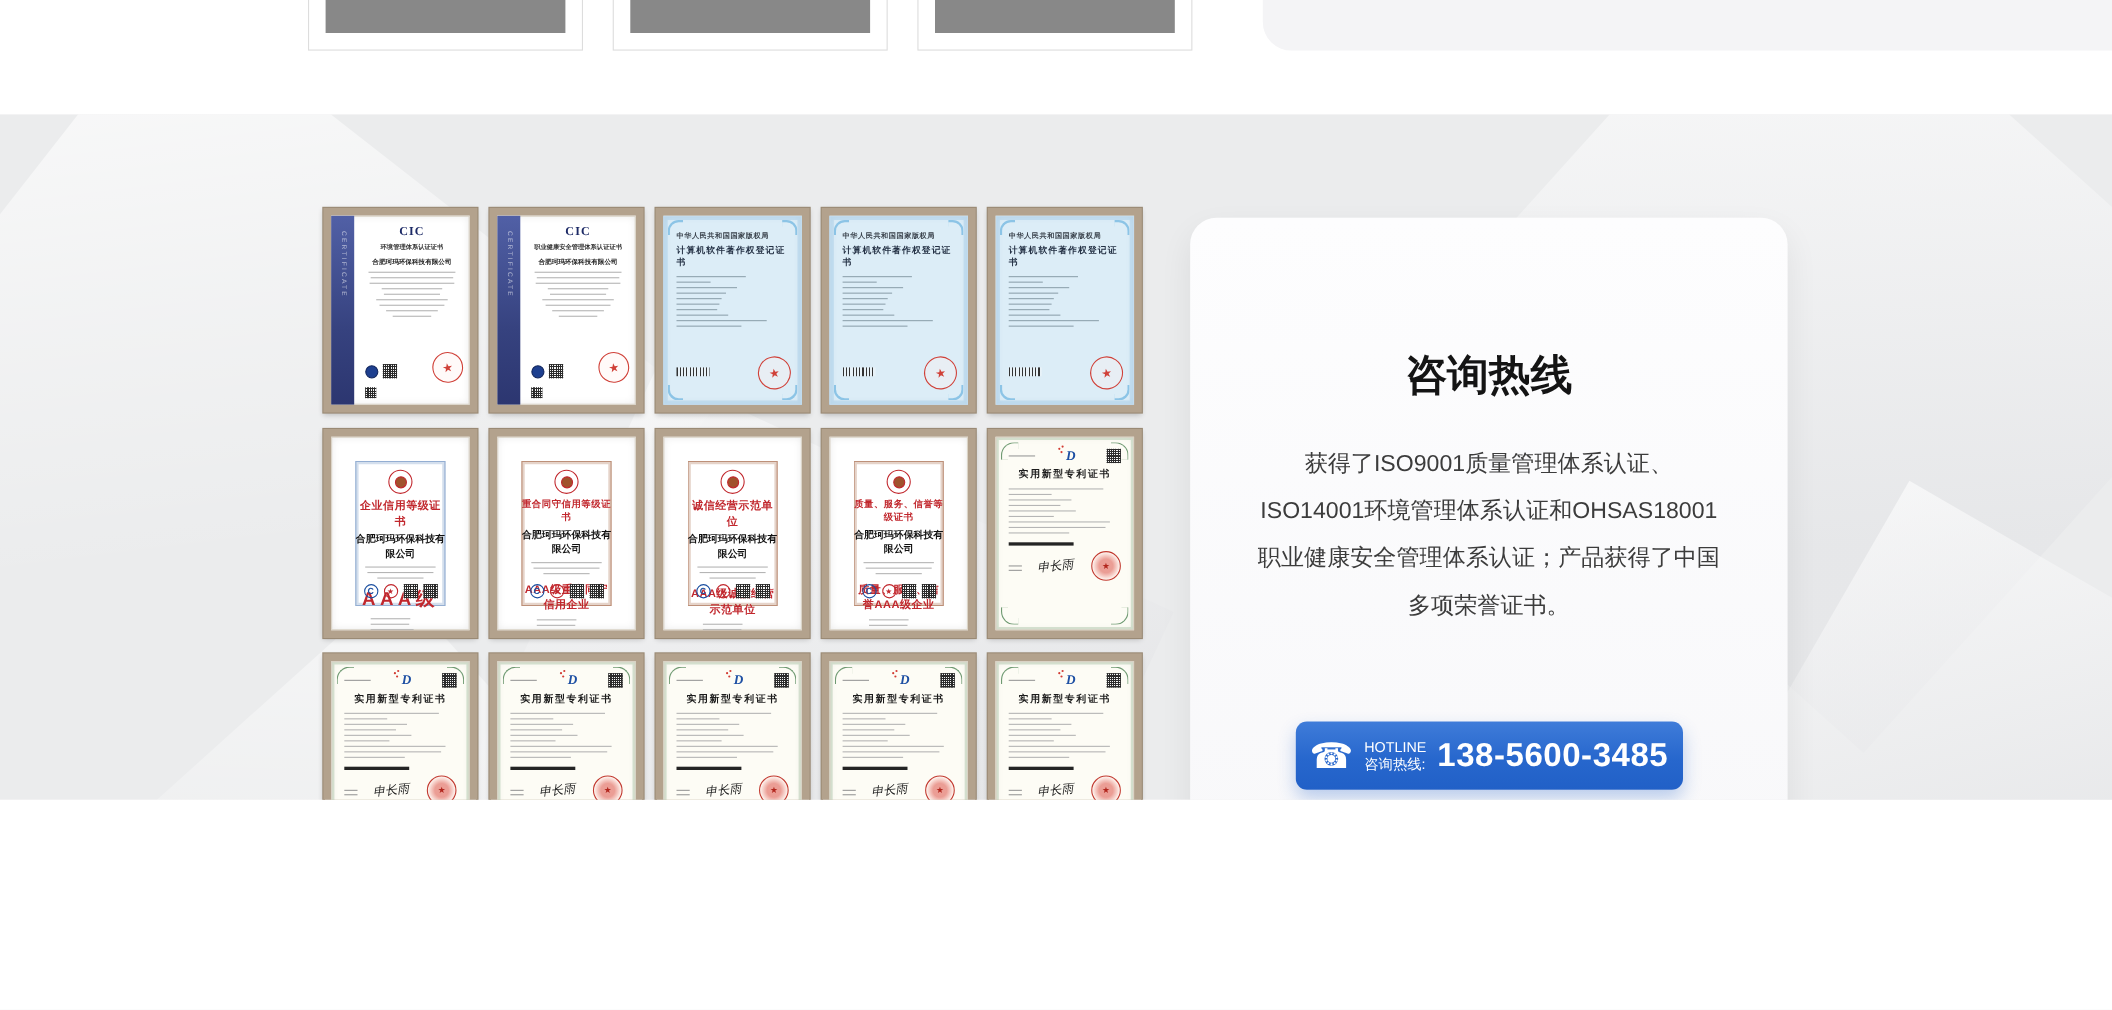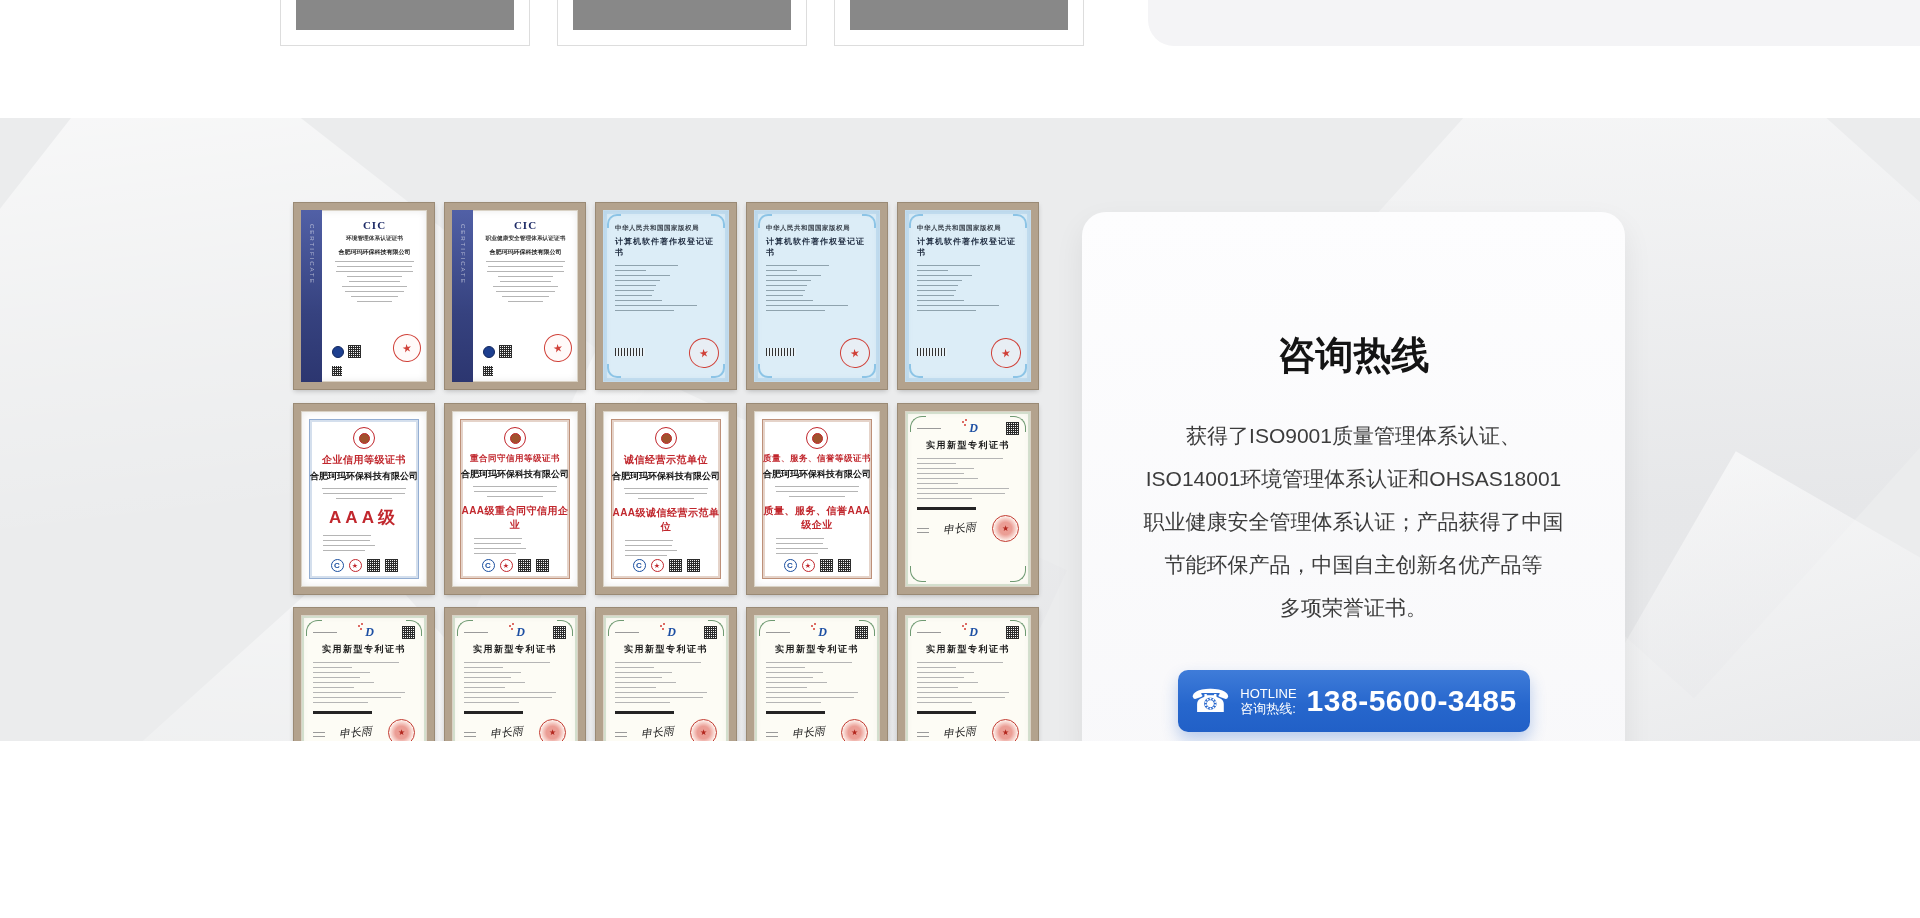--- a/index.html
+++ b/index.html
@@ -26,21 +26,21 @@
   .photo-p2 { background:
       linear-gradient(115deg, rgba(0,0,0,.25) 0 12%, rgba(0,0,0,0) 30%),
       radial-gradient(ellipse at 50% 45%, #6e6352 0 30%, rgba(0,0,0,0) 62%),
       linear-gradient(180deg, #cec0a2 0%, #b7a888 35%, #9a8b6e 60%, #d7cbae 100%); }
   .top-right-panel {
     position: absolute; top: 0; left: 1148px; width: 772px; height: 46px;
     background: #f4f4f6; border-bottom-left-radius: 26px;
   }
   
   .honor-section {
-    position: absolute; left: 0; top: 118px; width: 1920px; height: 623px;
+    position: absolute; left: 0; top: 104px; width: 1920px; height: 623px;
     background: #ebeced; overflow: hidden;
   }
   .bg-shape { position: absolute; pointer-events: none; }
   .sh1 { left: -80px; top: 20px; width: 620px; height: 560px; transform: rotate(38deg);
          background: linear-gradient(135deg, rgba(255,255,255,.75), rgba(255,255,255,0) 62%); }
   .sh2 { left: 470px; top: 320px; width: 520px; height: 480px; transform: rotate(25deg);
          background: linear-gradient(135deg, rgba(255,255,255,.5), rgba(216,217,221,.35) 70%); }
   .sh3 { left: 1380px; top: -60px; width: 560px; height: 520px; transform: rotate(42deg);
          background: linear-gradient(135deg, rgba(255,255,255,.8), rgba(219,220,224,.3) 75%); }
   .sh4 { left: 1600px; top: 420px; width: 460px; height: 420px; transform: rotate(30deg);
@@ -92,21 +92,21 @@
   .soft-inner { position: absolute; inset: 0; padding: 14px 12px 8px; }
   .soft-auth { font-size: 6.5px; font-weight: bold; color: #38404a; letter-spacing: .5px; }
   .soft-title { font-family: "Liberation Serif", "DejaVu Serif", serif; font-size: 8px; font-weight: bold;
                 color: #233044; letter-spacing: 1px; margin-top: 3px; }
   .soft-lines { margin-top: 7px; }
   .soft-lines i { background: #8fa3ae; }
   .barcode { position: absolute; left: 12px; bottom: 26px; width: 30px; height: 8px;
              background: repeating-linear-gradient(90deg, #333 0 1px, #e8f2f8 1px 3px); }
   .soft-stamp { right: 10px; bottom: 14px; width: 30px; height: 30px; }
   
-  .credit-paper { padding: 8px; }
+  .credit-paper { padding: 22px; }
   .credit-inner { position: relative; width: 100%; height: 100%; text-align: center; padding-top: 4px; }
   .credit-paper.blue .credit-inner { box-shadow: inset 0 0 0 1px #94aed2, inset 0 0 0 3px rgba(148,174,210,.4); }
   .credit-paper.red .credit-inner { box-shadow: inset 0 0 0 1px #bd9079, inset 0 0 0 3px rgba(189,144,121,.4); }
   .cr-emblem { width: 22px; height: 22px; border-radius: 50%; border: 1.5px solid #c1272d;
                margin: 4px auto 0; display: flex; align-items: center; justify-content: center; }
   .cr-emblem i { width: 11px; height: 11px; border-radius: 50%; background: #a0522d; border: 1px solid #c1272d; }
   .cr-title { color: #c1272d; font-weight: bold; margin-top: 4px; letter-spacing: .5px; }
   .cr-title.s10 { font-size: 10px; } .cr-title.s9 { font-size: 8.5px; }
   .cr-co { font-size: 9px; font-weight: bold; color: #111; margin-top: 3px; }
   .cr-lines { width: 84%; margin: 5px auto 0; }
@@ -698,21 +698,20 @@
     </div>
       </div>
     </div>
 
   <div class="honor-card">
     <div class="honor-title">咨询热线</div>
     <div class="honor-desc">
       <div>获得了ISO9001质量管理体系认证、</div>
       <div>ISO14001环境管理体系认证和OHSAS18001</div>
       <div>职业健康安全管理体系认证；产品获得了中国</div>
-      <div>节能环保产品，中国自主创新名优产品等</div>
       <div>多项荣誉证书。</div>
     </div>
     <button class="hotline-btn">
       <span class="phone-icon">☎</span>
       <span class="hotline-labels">
         <span>HOTLINE</span><br>
         <span>咨询热线:</span>
       </span>
       <span class="hotline-number">138-5600-3485</span>
     </button>

